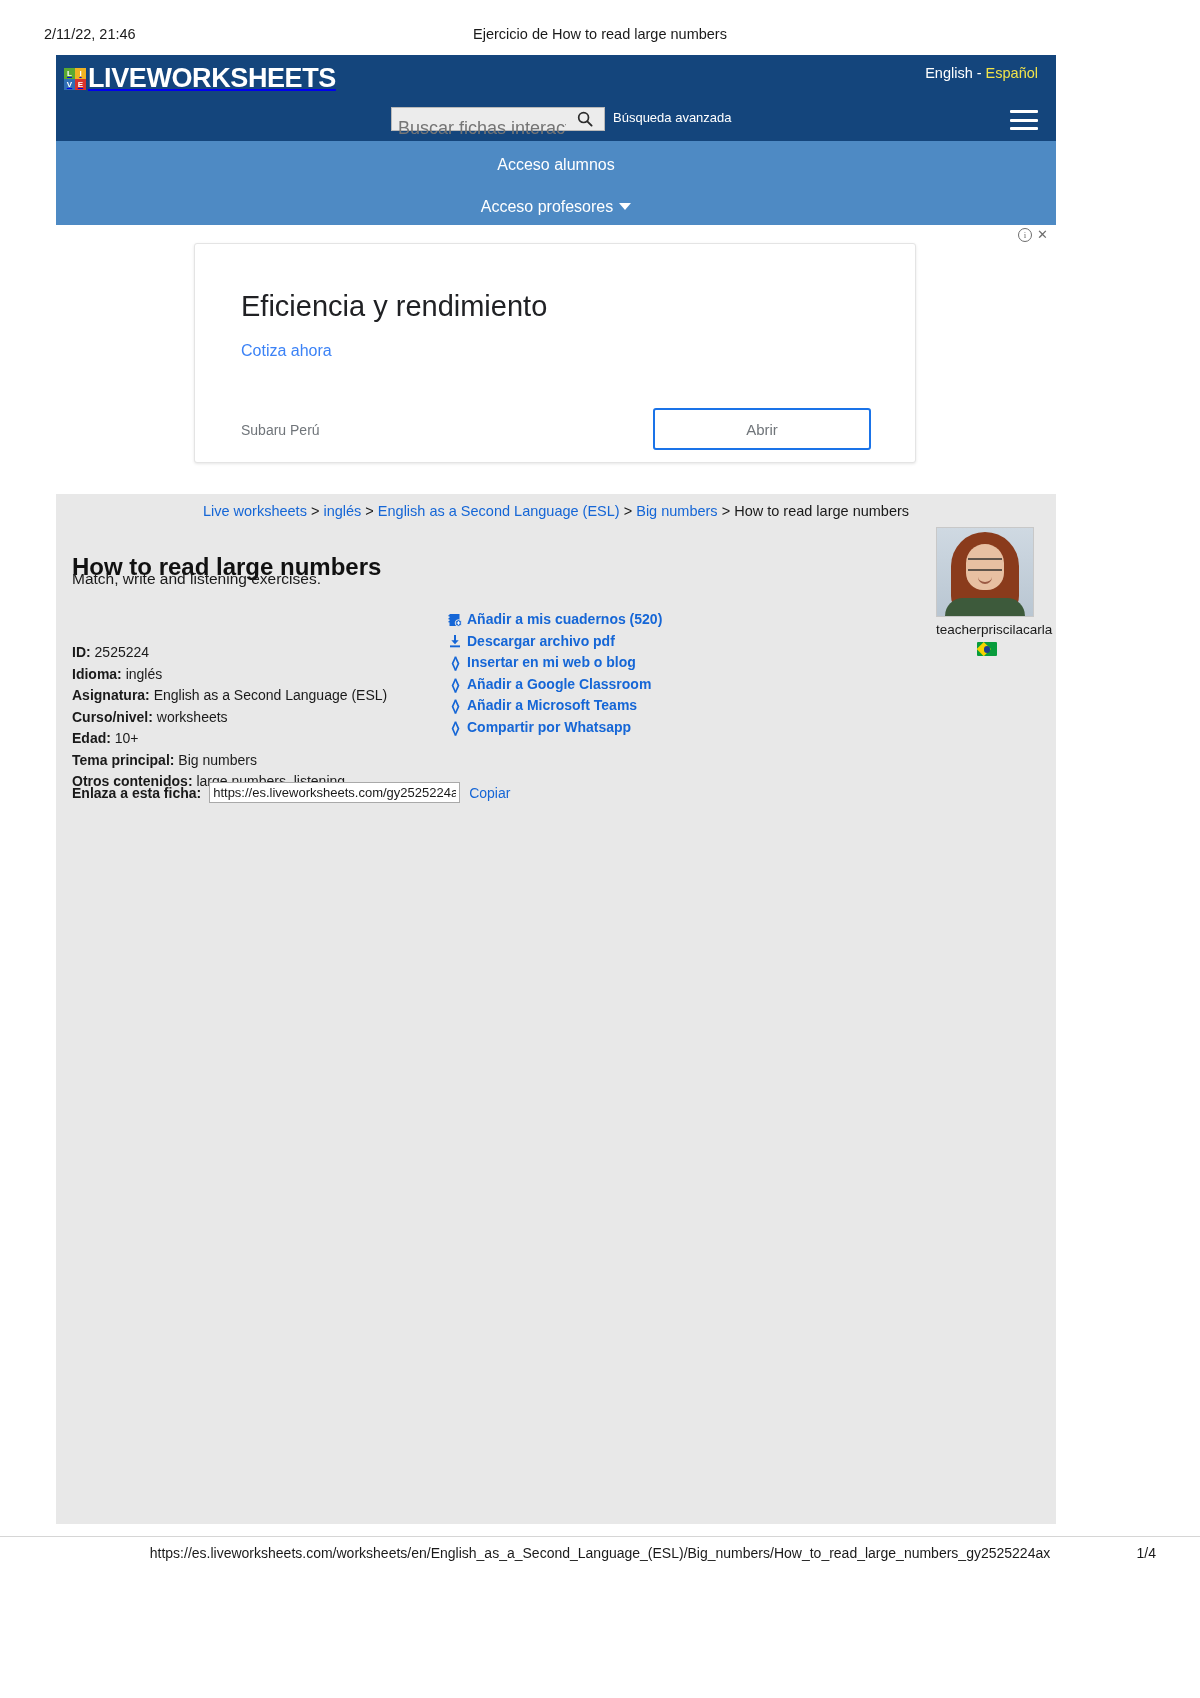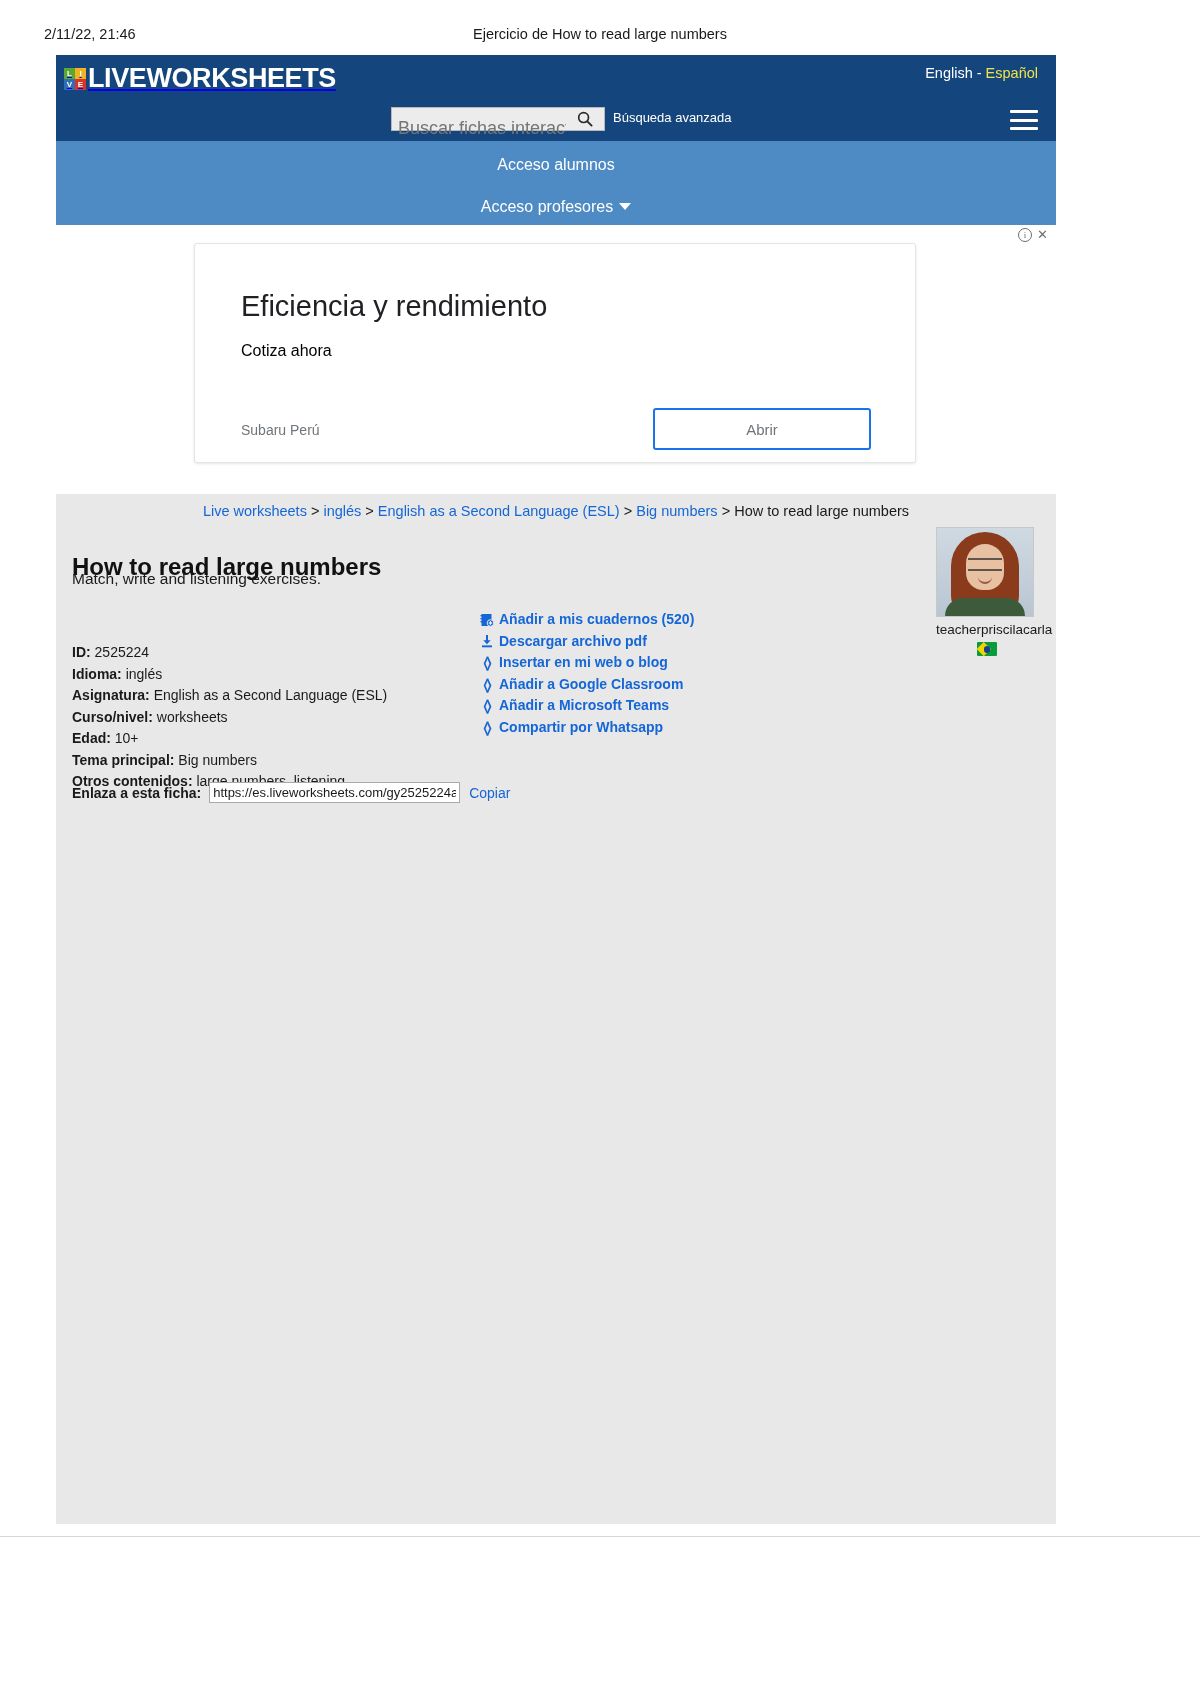--- a/index.html
+++ b/index.html
@@ -228,21 +228,21 @@
     position: absolute;
     left: 46px; top: 46px;
     font-size: 29px;
     color: #202124;
     font-family: "Liberation Sans", sans-serif;
   }
   .ad-sub {
     position: absolute;
     left: 46px; top: 98px;
     font-size: 16px;
-    color: #000000;
+    color: #3b82f6;
   }
   .ad-brand {
     position: absolute;
     left: 46px; bottom: 24px;
     font-size: 14px;
     color: #70757a;
   }
   .ad-btn {
     position: absolute;
     right: 44px; bottom: 12px;
@@ -315,21 +315,20 @@
     line-height: 21px;
   }
   .act {
     display: flex;
     align-items: center;
     text-decoration: none;
     color: #1566d6;
     font-weight: bold;
     margin-bottom: 0.5px;
     height: 21px;
-    margin-left: 32px;
   }
   .act .ic {
     width: 17px;
     margin-right: 4px;
     display: inline-flex;
     align-items: center;
     justify-content: center;
     color: #1566d6;
   }
   .chev {
@@ -629,14 +628,18 @@
         <div class="flag">
           <span class="rhombus"></span>
           <span class="globe"></span>
         </div>
       </div>
 
     </div>
   </div>
 
   <div class="footer-rule"></div>
+  <div class="print-footer">
+    <span class="pf-url">https://es.liveworksheets.com/worksheets/en/English_as_a_Second_Language_(ESL)/Big_numbers/How_to_read_large_numbers_gy2525224ax</span>
+    <span class="pf-page">1/4</span>
+  </div>
 
 </div>
 
 </body></html>

